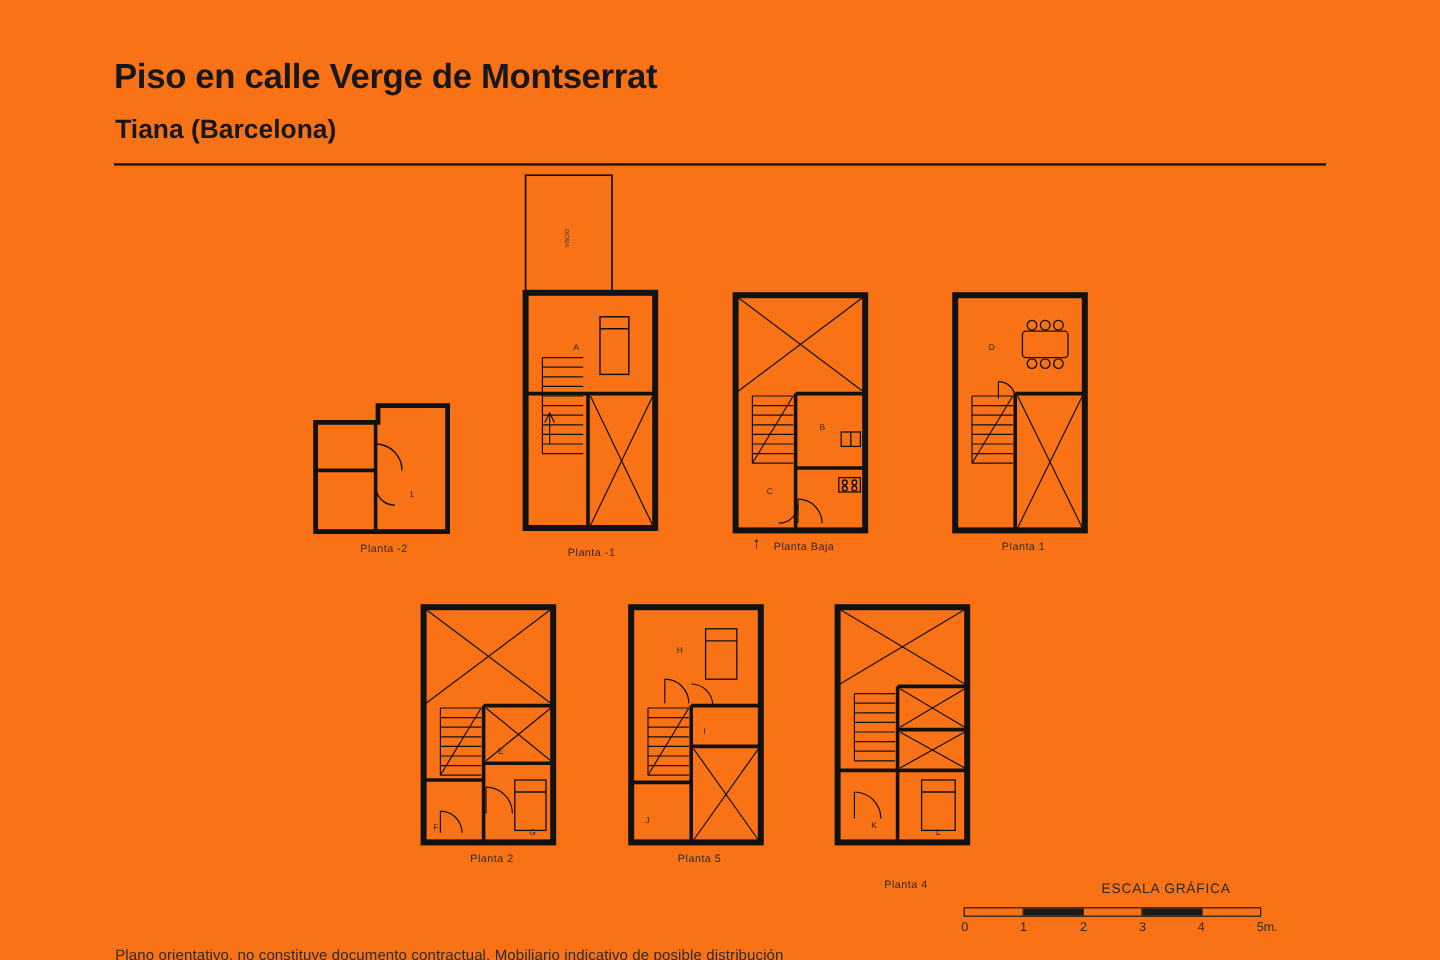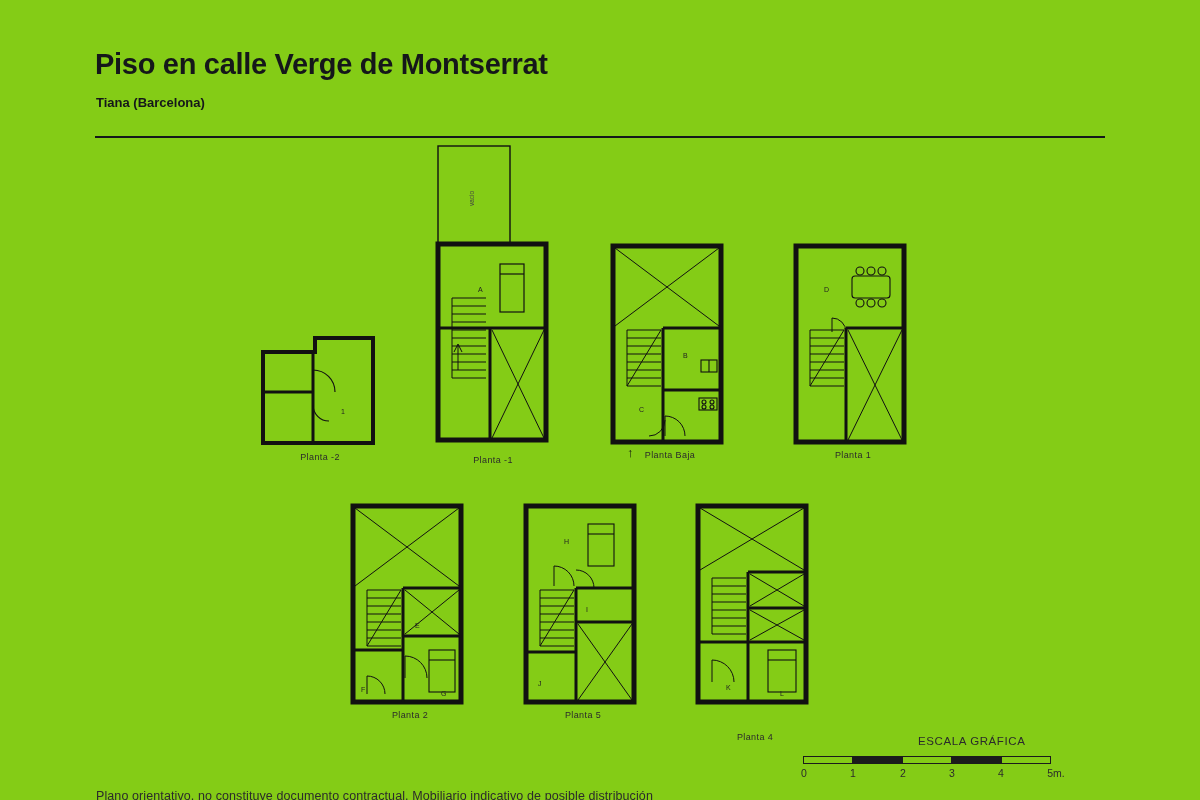--- a/index.html
+++ b/index.html
@@ -11,36 +11,36 @@
     width: 1200px;
     height: 800px;
     position: relative;
     font-family: "Liberation Sans", sans-serif;
     color: #1b1b1b;
     overflow: hidden;
   }
   .page {
     position: absolute;
     inset: 0;
-    background: #84cc16;
+    background: #f97316;
   }
   .title {
     position: absolute;
     left: 95px;
     top: 48px;
     font-size: 29px;
     font-weight: bold;
     letter-spacing: -0.3px;
     color: #15171a;
   }
   .subtitle {
     position: absolute;
     left: 96px;
     top: 95px;
-    font-size: 13px;
+    font-size: 22px;
     font-weight: bold;
     color: #15171a;
   }
   .rule {
     position: absolute;
     left: 95px;
     top: 136px;
     width: 1010px;
     height: 2px;
     background: #15171a;

